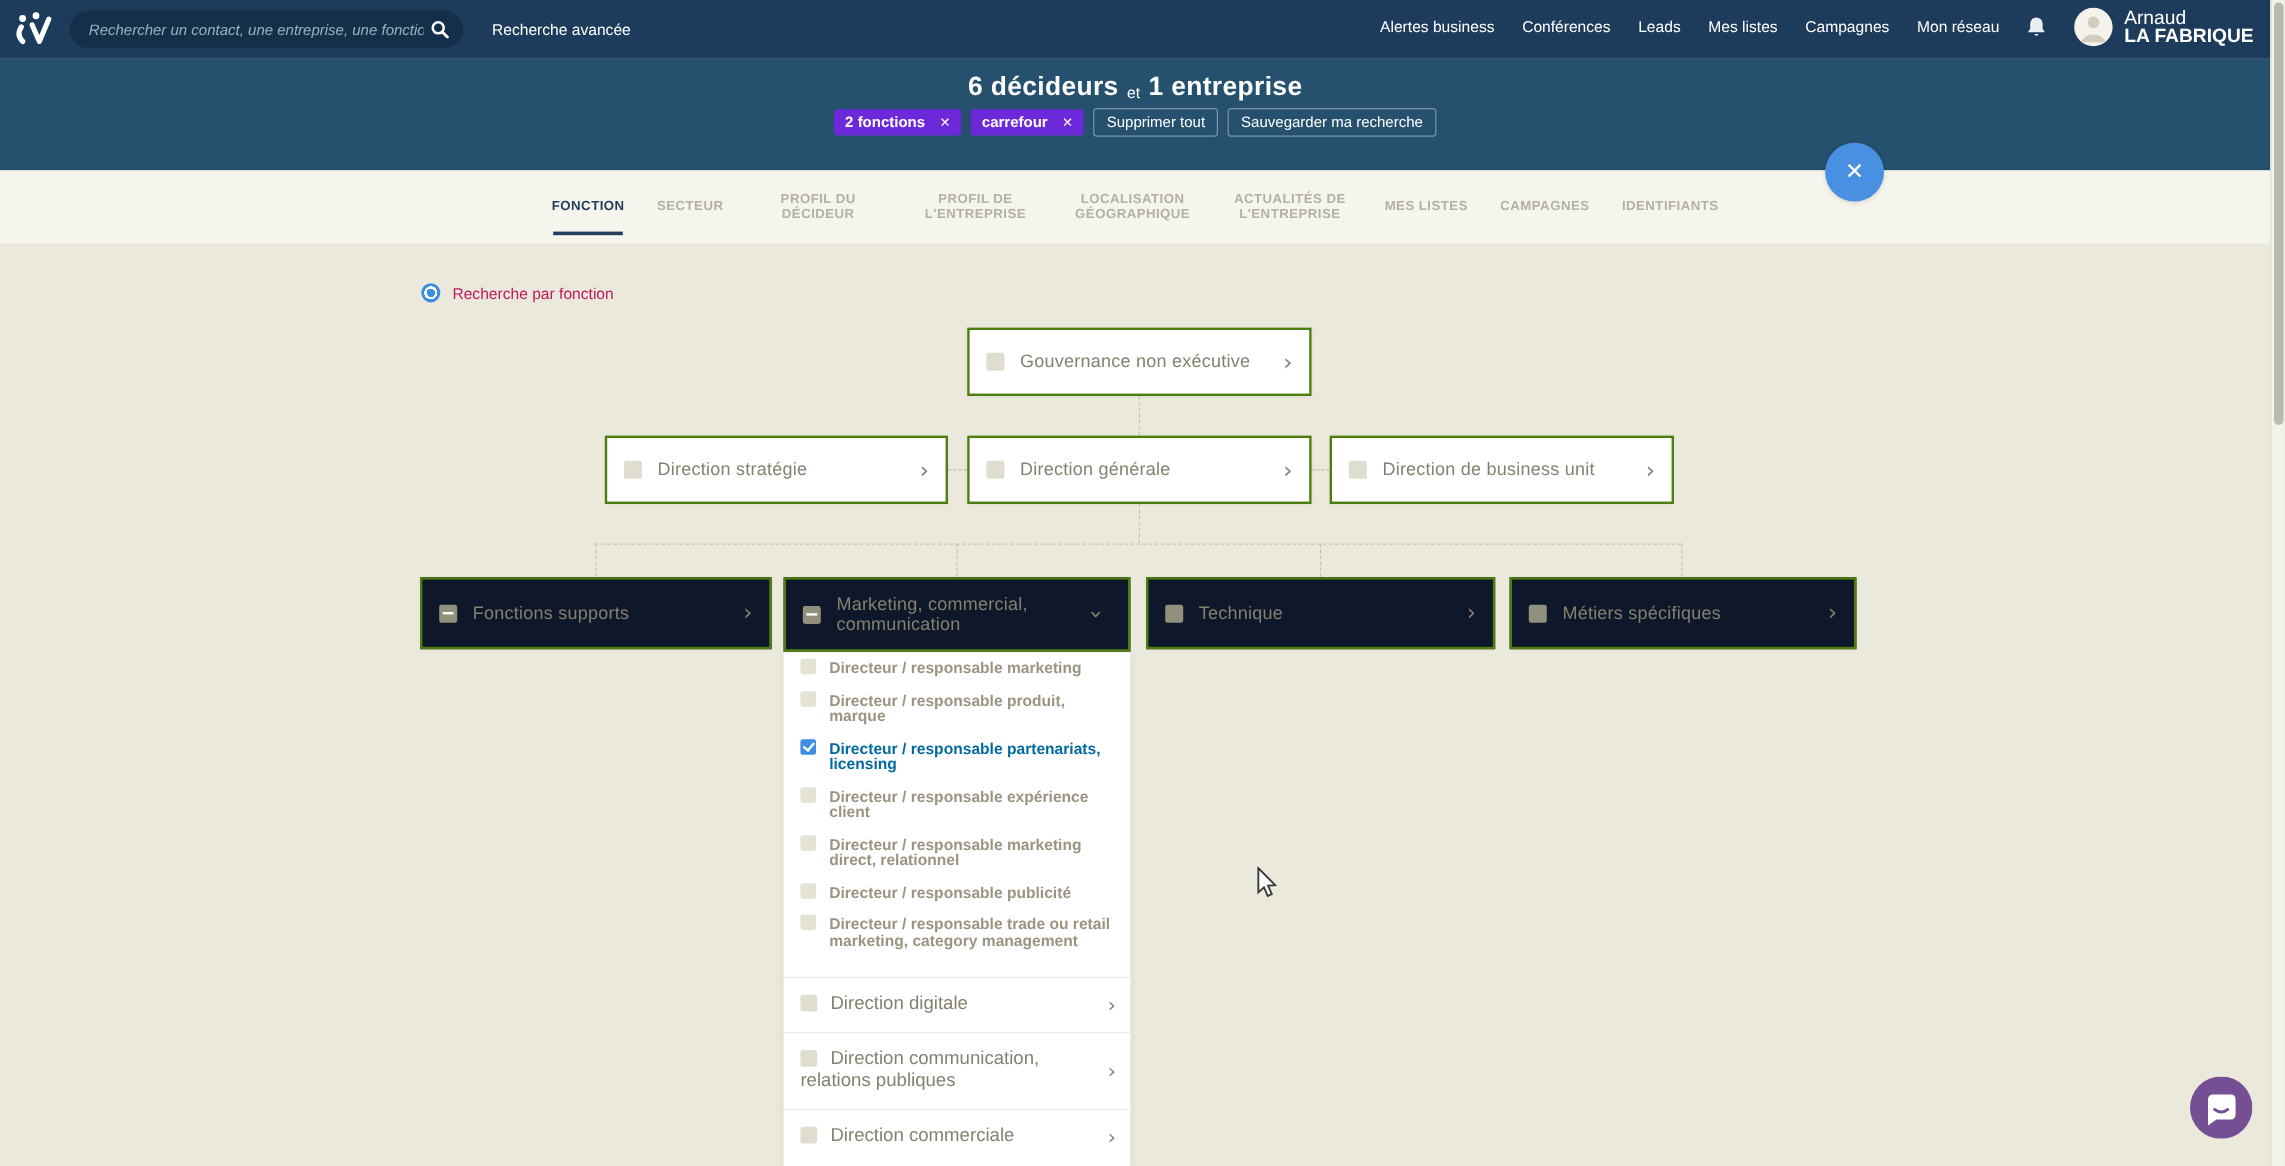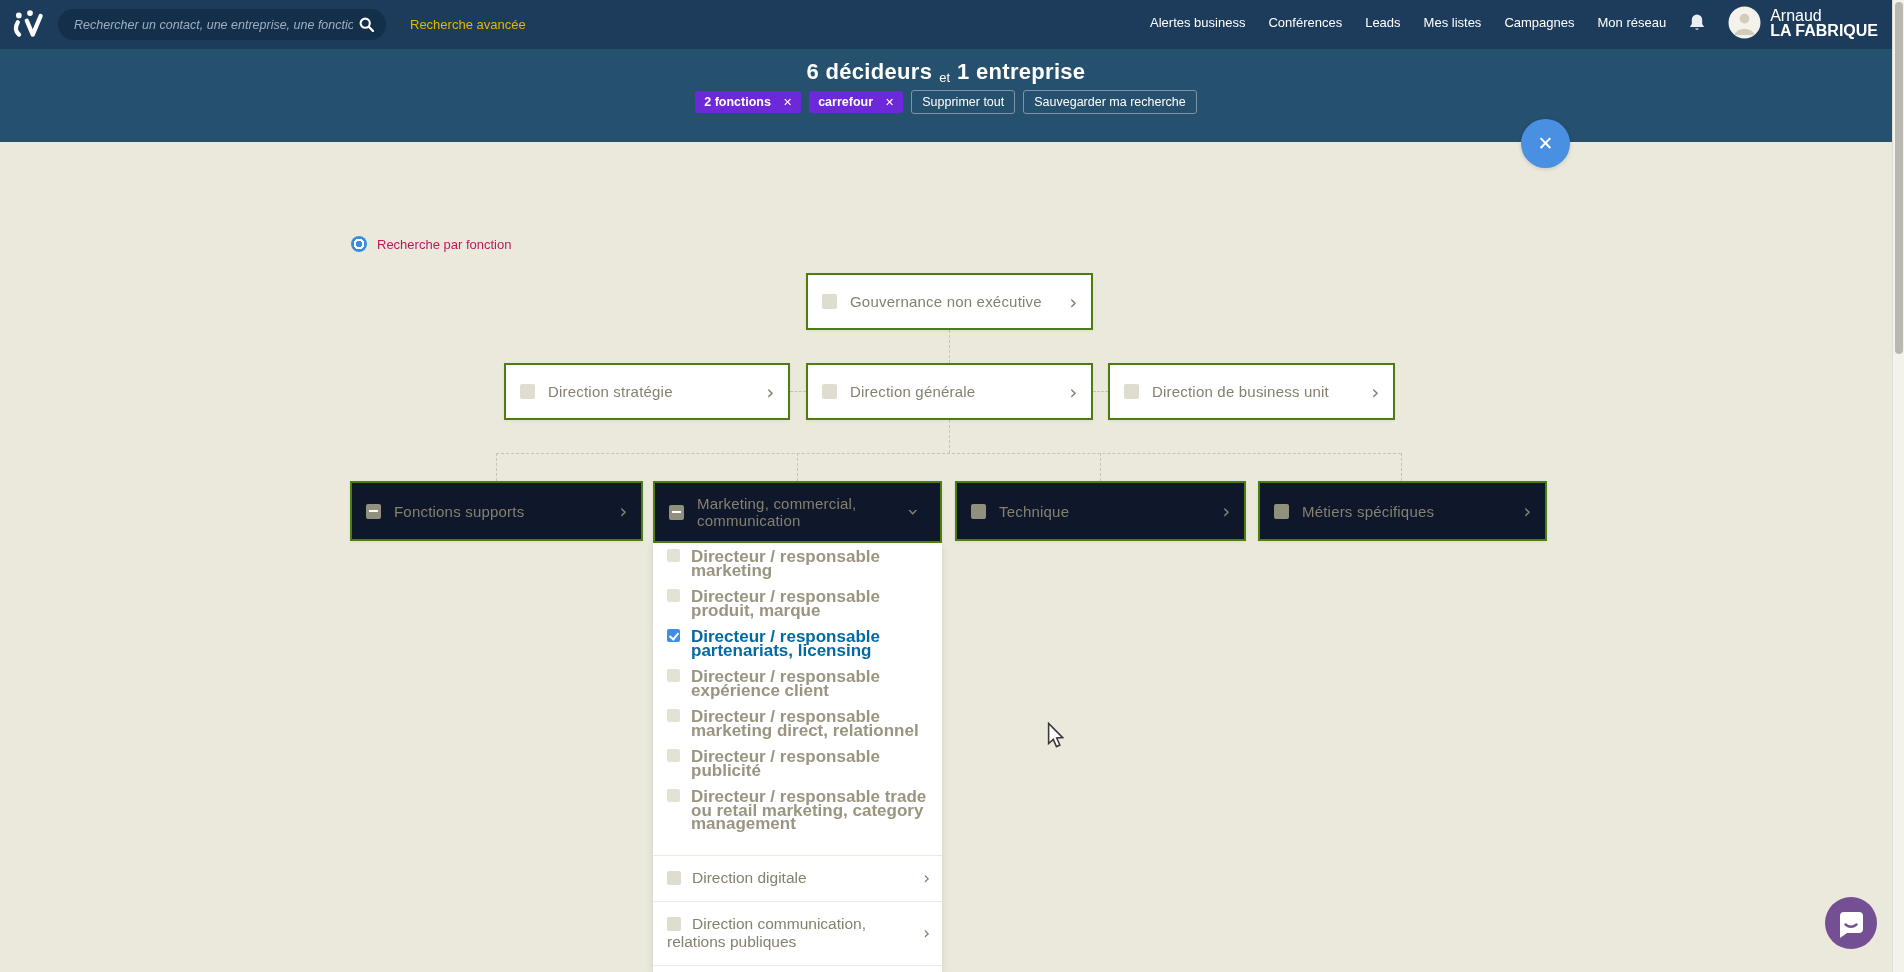--- a/index.html
+++ b/index.html
@@ -7,21 +7,21 @@
   body{font-family:"Liberation Sans","DejaVu Sans",sans-serif;background:#eae9dc}
   #page{position:relative;width:1904px;height:972px;overflow:hidden}
 
   
   .navbar{position:absolute;left:0;top:0;width:1892px;height:49px;background:#1d3c5b;z-index:30;display:flex;align-items:center}
   .logo{margin-left:10px;width:40px;height:34px;flex:none}
   .search-pill{position:relative;margin-left:8px;width:328px;height:31px;background:#142f4a;border-radius:16px;display:flex;align-items:center}
   .search-pill input{flex:1;background:transparent;border:none;outline:none;color:#d7dee6;font-size:12.5px;font-style:italic;padding:0 6px 0 16px;font-family:"Liberation Sans","DejaVu Sans",sans-serif}
   .search-pill input::placeholder{color:#9cb0c2;font-style:italic}
   .search-pill .mag{margin-right:12px;flex:none}
-  .adv-link{margin-left:24px;color:#eab308;font-size:13px;cursor:pointer}
+  .adv-link{margin-left:24px;color:#ffffff;font-size:13px;cursor:pointer}
   .nav-right{position:absolute;right:14px;top:0;height:45px;display:flex;align-items:center;gap:23px}
   .nav-link{color:#fff;font-size:13px;white-space:nowrap;cursor:pointer}
   .bell{cursor:pointer;display:flex;align-items:center}
   .userblk{display:flex;align-items:center;gap:9px;cursor:pointer}
   .user-txt{color:#fff;font-size:16px;line-height:15px}
   .user-txt .co{font-weight:bold}
 
   
   .header{position:absolute;left:0;top:49px;width:1892px;height:93px;background:#25506e;z-index:20;display:flex;flex-direction:column;align-items:center}
   .title-row{margin-top:10px;display:flex;align-items:flex-end;gap:7px;color:#fff}
@@ -67,21 +67,21 @@
   .cb-sm.checked{background:#3e8ee3}
   .cb-sm.checked::after{content:"";position:absolute;left:3.6px;top:1.6px;width:4.4px;height:7px;border-right:2px solid #fff;border-bottom:2px solid #fff;transform:rotate(40deg)}
 
   
   .mkt-panel{position:absolute;left:653px;top:339px;width:289px;height:429px;background:#fff;box-shadow:0 3px 8px rgba(0,0,0,.10);z-index:5;overflow:hidden}
   .dm-row{display:flex;align-items:center;gap:13px;padding:13px 14px 9px 14px;cursor:pointer}
   .dm-row .dm-lbl{flex:1;font-size:16.5px;color:#414c57;letter-spacing:.2px}
   .dm-row .chev{color:#6d7885;font-size:17px;line-height:12px;font-family:"DejaVu Sans",sans-serif}
   .fn-list{padding:6px 12px 12px 14px}
   .fn-item{display:flex;align-items:flex-start;gap:11px;margin-bottom:12px;cursor:pointer}
-  .fn-item .fn-lbl{font-size:17px;line-height:13.5px;font-weight:bold;color:#9a9480;padding-top:1px}
+  .fn-item .fn-lbl{font-size:13px;line-height:13.5px;font-weight:bold;color:#9a9480;padding-top:1px}
   .fn-item.checked .fn-lbl{color:#0369a1}
   .sib{position:relative;border-top:1px solid #edebde;padding:13px 30px 14px 14px;font-size:15.5px;line-height:18px;color:#85816f;cursor:pointer}
   .sib .cb{display:inline-block;vertical-align:-2px;margin-right:11px;width:14px;height:14px}
   .sib .chev{position:absolute;right:12px;top:50%;margin-top:-7px;color:#85816f;font-size:17px;line-height:14px;font-family:"DejaVu Sans",sans-serif}
 
   
   .cursor{position:absolute;left:1046px;top:722px;z-index:50;pointer-events:none}
   .chat-fab{position:absolute;left:1825px;top:897px;width:52px;height:52px;z-index:45;cursor:pointer}
   .scrollbar{position:absolute;right:0;top:0;width:12px;height:972px;background:#f3f2ec;border-left:1px solid #e0dfd6;z-index:60}
   .scroll-thumb{position:absolute;left:2px;top:2px;width:8px;height:352px;border-radius:4px;background:#b9b8b1;cursor:pointer}
@@ -151,20 +151,31 @@
       </span>
       <button class="ghost-btn">Supprimer tout</button>
       <button class="ghost-btn">Sauvegarder ma recherche</button>
     </div>
   </section>
 
   <div class="close-fab">
     <span>✕</span>
   </div>
 
+  <nav class="tabbar">
+    <div class="tab active">FONCTION</div>
+    <div class="tab">SECTEUR</div>
+    <div class="tab">PROFIL DU DÉCIDEUR</div>
+    <div class="tab">PROFIL DE L'ENTREPRISE</div>
+    <div class="tab">LOCALISATION GÉOGRAPHIQUE</div>
+    <div class="tab">ACTUALITÉS DE L'ENTREPRISE</div>
+    <div class="tab">MES LISTES</div>
+    <div class="tab">CAMPAGNES</div>
+    <div class="tab">IDENTIFIANTS</div>
+  </nav>
 
   <section class="content">
 
     <div class="radio-row">
       <span class="radio"></span>
       <span class="radio-lbl">Recherche par fonction</span>
     </div>
 
     <div class="conn v" style="left:949px;top:126px;height:33px"></div>
     <div class="conn h" style="left:790px;top:187px;width:16px"></div>

